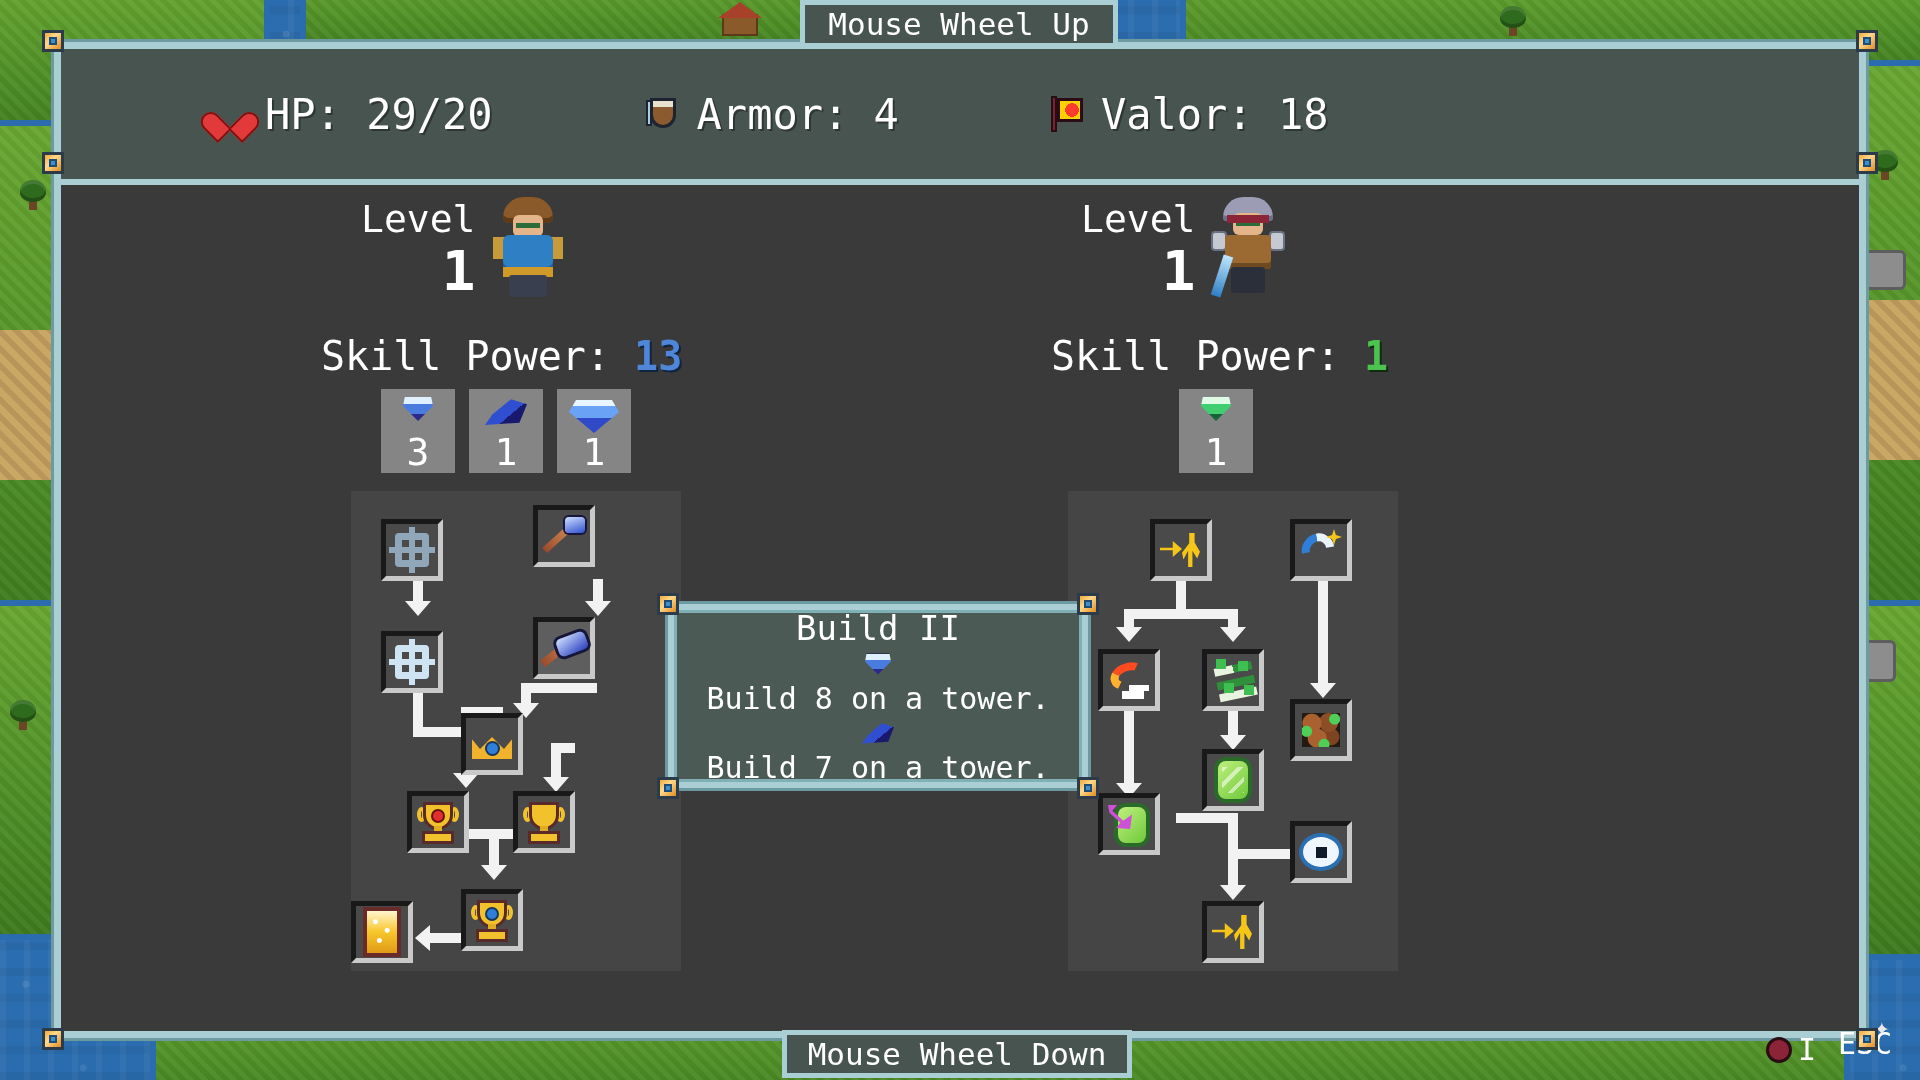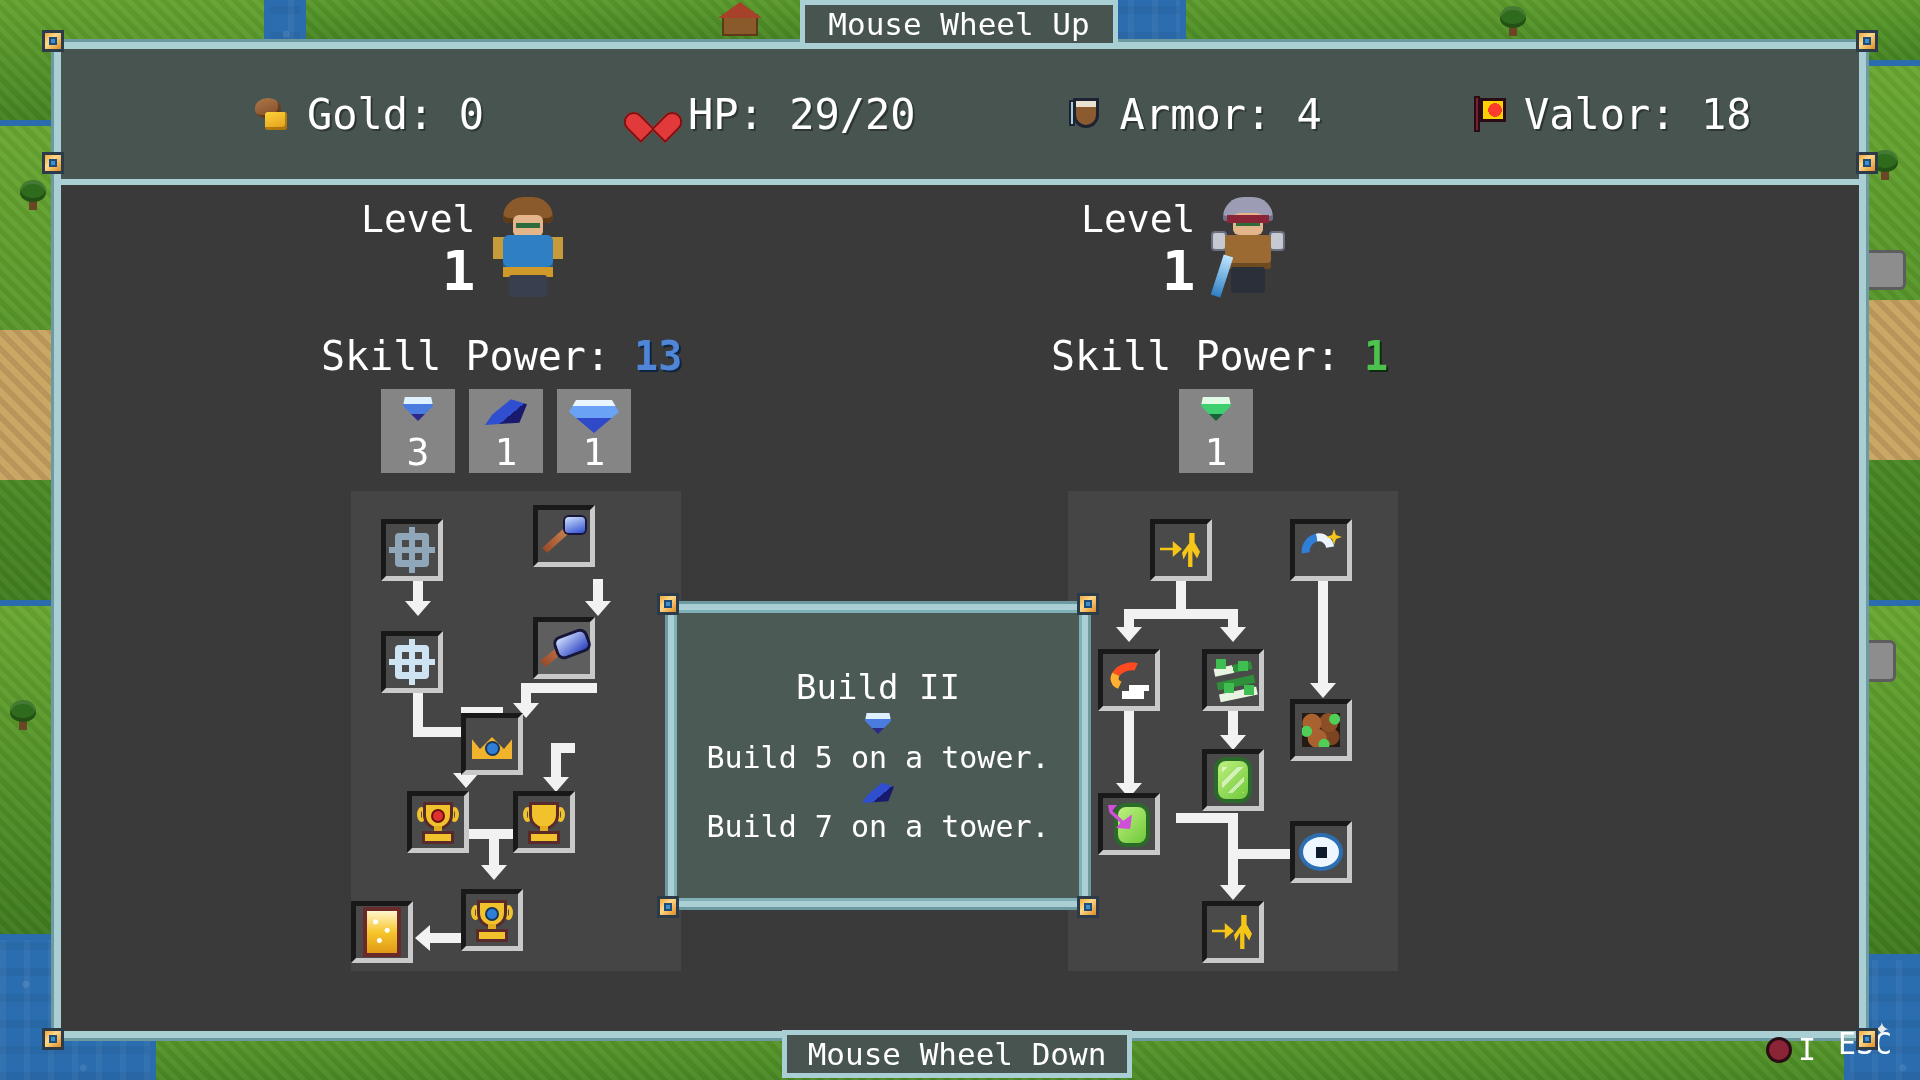--- a/index.html
+++ b/index.html
@@ -271,21 +271,21 @@
       radial-gradient(circle at 12% 54%, #4fcf58 0 5px, transparent 6px),
       radial-gradient(circle at 86% 18%, #4fcf58 0 5px, transparent 6px),
       radial-gradient(circle at 58% 92%, #4fcf58 0 5px, transparent 6px);}
 
   
   .conn{position:absolute;background:#f2f2f2;}
   .arrow-d{position:absolute;width:0;height:0;border-left:13px solid transparent;border-right:13px solid transparent;border-top:15px solid #f2f2f2;}
   .arrow-l{position:absolute;width:0;height:0;border-top:13px solid transparent;border-bottom:13px solid transparent;border-right:15px solid #f2f2f2;}
 
   
-  #tooltip{position:absolute;left:668px;top:604px;width:420px;height:303px;
+  #tooltip{position:absolute;left:668px;top:604px;width:420px;height:184px;
     background:#4b5a55;}
   #tooltip .panel-edge{border-width:6px;}
   .tt-inner{position:absolute;inset:0;display:flex;flex-direction:column;align-items:center;
     justify-content:center;gap:4px;color:#fff;z-index:5;}
   .tt-title{font-size:34px;}
   .tt-line{font-size:30px;white-space:nowrap;}
   .tt-gem{margin:2px 0;}
 
   
   .wheel-tab{position:absolute;height:48px;background:#47544f;
@@ -333,24 +333,20 @@
   <div class="panel-edge"></div>
   <div class="corner" style="left:-12px;top:-12px;"></div>
   <div class="corner" style="right:-12px;top:-12px;"></div>
   <div class="corner" style="left:-12px;bottom:-12px;"></div>
   <div class="corner" style="right:-12px;bottom:-12px;"></div>
   <div class="corner" style="left:-12px;top:110px;"></div>
   <div class="corner" style="right:-12px;top:110px;"></div>
 </div>
 
 <div id="stats-bar">
-  <div class="stat" id="stat-gold">
-    <span class="ico ico-gold"></span>
-    <span class="stat-label">Gold: 0</span>
-  </div>
   <div class="stat" id="stat-hp">
     <span class="ico ico-hp"></span>
     <span class="stat-label">HP: 29/20</span>
   </div>
   <div class="stat" id="stat-armor">
     <span class="ico ico-armor"></span>
     <span class="stat-label">Armor: 4</span>
   </div>
   <div class="stat" id="stat-valor">
     <span class="ico ico-valor"></span>
@@ -563,21 +559,21 @@
 
 <div id="tooltip">
   <div class="panel-edge"></div>
   <div class="corner" style="left:-11px;top:-11px;"></div>
   <div class="corner" style="right:-11px;top:-11px;"></div>
   <div class="corner" style="left:-11px;bottom:-11px;"></div>
   <div class="corner" style="right:-11px;bottom:-11px;"></div>
   <div class="tt-inner">
     <div class="tt-title">Build II</div>
     <span class="gem gem-s gem-chip tt-gem" style="width:26px;height:21px;"></span>
-    <div class="tt-line">Build 5 on a tower.</div>
+    <div class="tt-line">Build 8 on a tower.</div>
     <span class="gem gem-m gem-shard tt-gem" style="width:32px;height:22px;"></span>
     <div class="tt-line">Build 7 on a tower.</div>
   </div>
 </div>
 
 <div class="wheel-tab" id="tab-up">
   <div class="tab-edge"></div>
   <span style="position:relative;z-index:3;">Mouse Wheel Up</span>
 </div>
 <div class="wheel-tab" id="tab-down">

